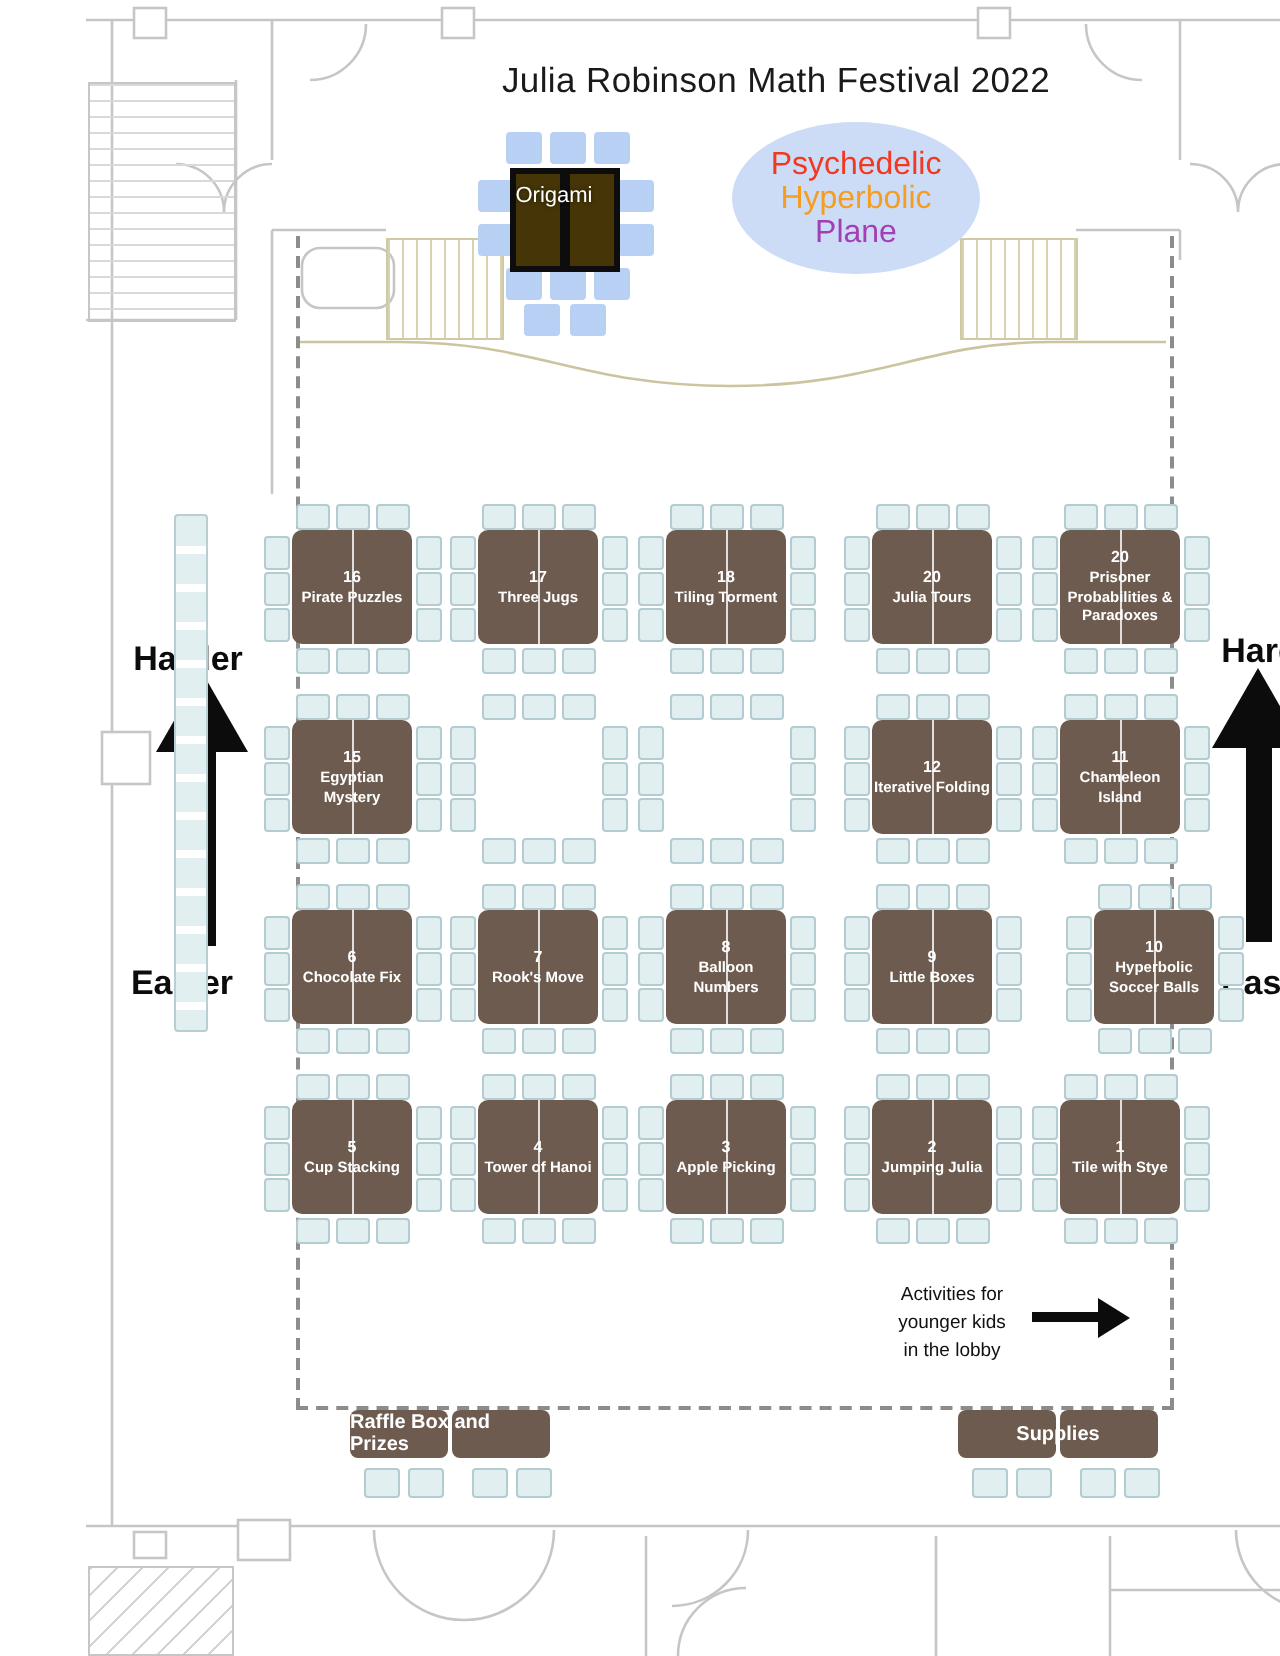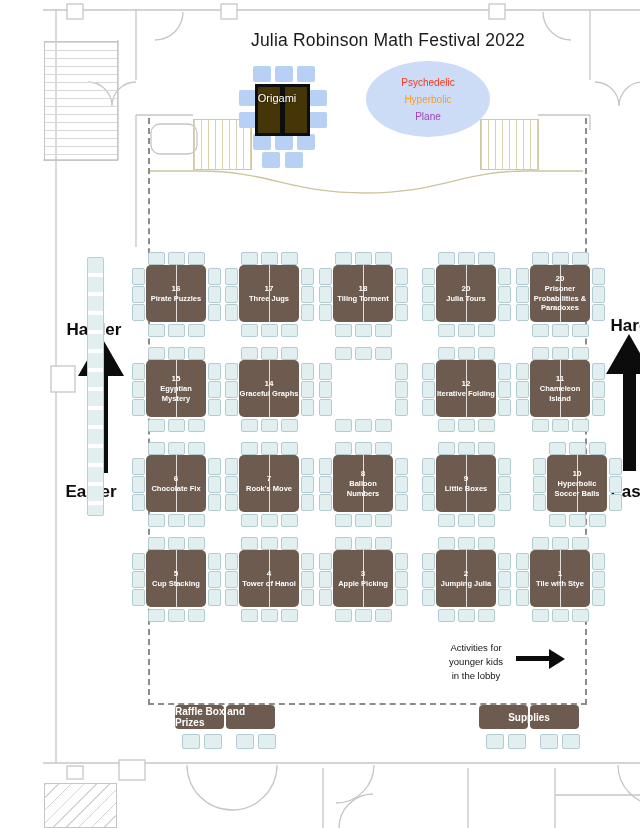--- a/index.html
+++ b/index.html
@@ -25,21 +25,21 @@
 
   
   .o-chair{position:absolute;width:18px;height:16px;background:#b7d0f3;border-radius:2px;}
   .o-table{position:absolute;width:22px;height:46px;background:#463607;border:3px solid #0d0d0d;}
   #origami-label{position:absolute;left:201px;top:92px;width:66px;text-align:center;
     color:#fff;font-size:11px;font-weight:500;text-shadow:0 0 2px rgba(0,0,0,.6);}
 
   
   #hp-sign{position:absolute;left:323px;top:61px;width:124px;height:76px;border-radius:50%;
     background:#ccdcf7;display:flex;flex-direction:column;align-items:center;justify-content:center;}
-  #hp-sign span{display:block;font-size:10px;font-weight:500;line-height:17px;}
+  #hp-sign span{display:block;font-size:16px;font-weight:500;line-height:17px;}
 
   
   .diff-label{position:absolute;width:70px;text-align:center;font-size:17px;font-weight:bold;color:#0c0c0c;}
   .arrow-up{position:absolute;width:46px;}
   .arrow-up .head{width:0;height:0;border-left:23px solid transparent;border-right:23px solid transparent;
     border-bottom:40px solid #0c0c0c;}
   .arrow-up .shaft{width:13px;height:97px;background:#0c0c0c;margin:0 auto;}
 
   
   #wall-chairs{position:absolute;left:44px;top:257px;width:15px;height:257px;border:1px solid #b9ced2;
@@ -296,24 +296,20 @@
       <div class="chair ch-h t3"></div>
       <div class="chair ch-h b1"></div>
       <div class="chair ch-h b2"></div>
       <div class="chair ch-h b3"></div>
       <div class="chair ch-v l1"></div>
       <div class="chair ch-v l2"></div>
       <div class="chair ch-v l3"></div>
       <div class="chair ch-v r1"></div>
       <div class="chair ch-v r2"></div>
       <div class="chair ch-v r3"></div>
-      <div class="tbl">
-        <div class="t-num">14</div>
-        <div class="t-name">Graceful Graphs</div>
-      </div>
     </div>
       <div class="table-unit" style="left: 276px; top: 347px;">
       <div class="chair ch-h t1"></div>
       <div class="chair ch-h t2"></div>
       <div class="chair ch-h t3"></div>
       <div class="chair ch-h b1"></div>
       <div class="chair ch-h b2"></div>
       <div class="chair ch-h b3"></div>
       <div class="chair ch-v l1"></div>
       <div class="chair ch-v l2"></div>

